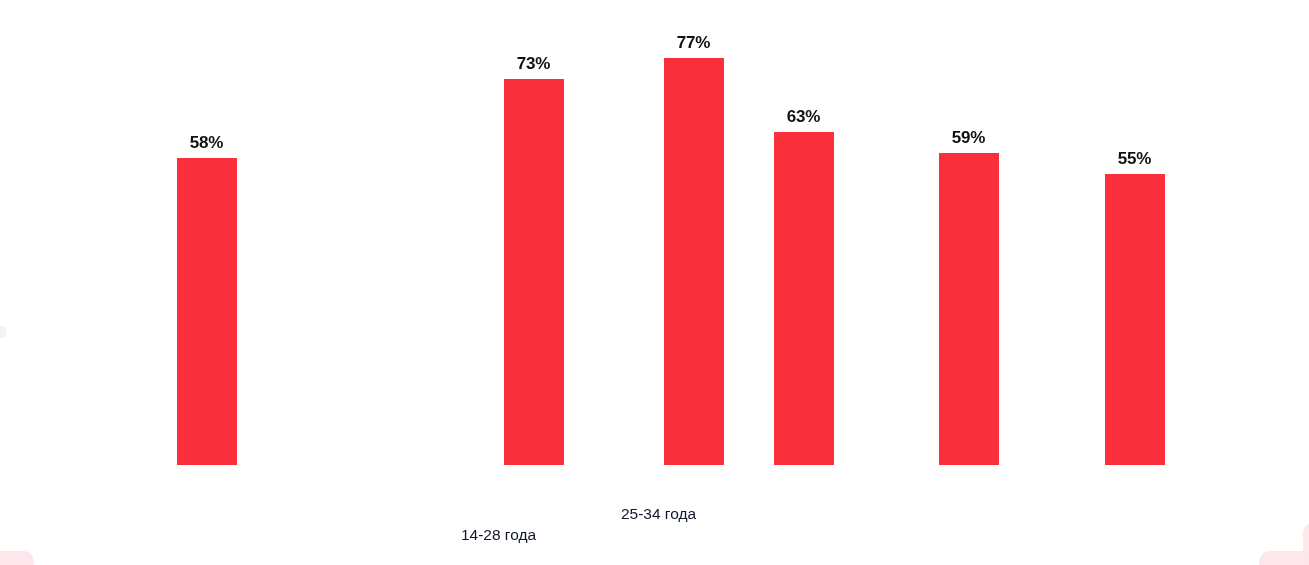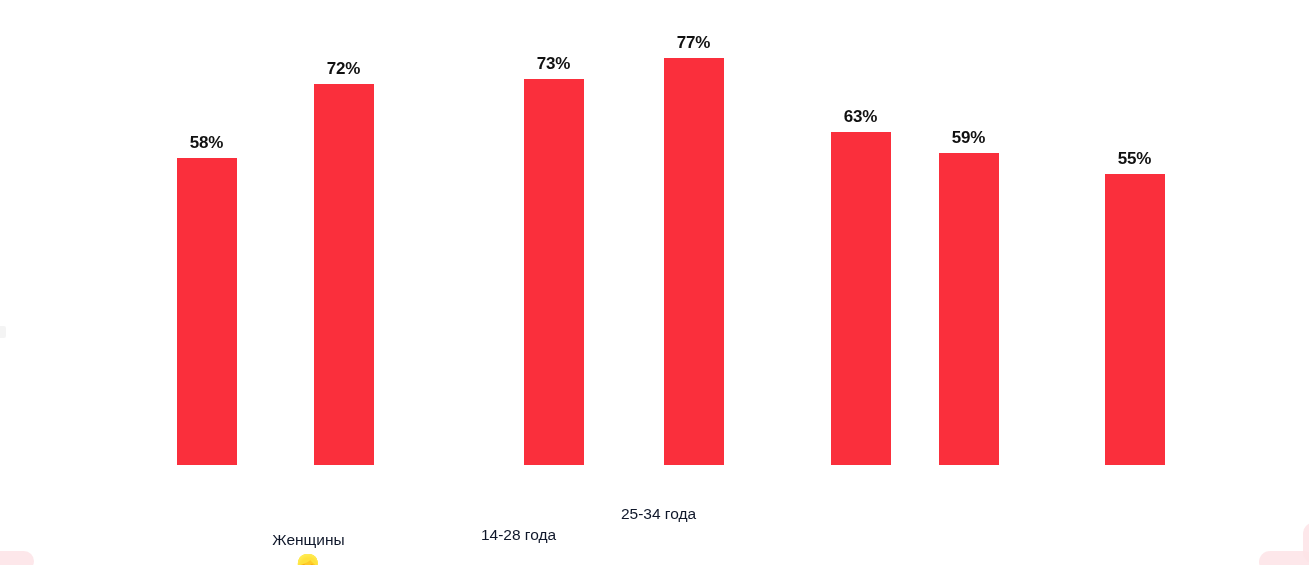--- a/index.html
+++ b/index.html
@@ -100,36 +100,31 @@
 </style>
 </head>
 <body>
 
 <div id="chart-root">
   <div class="groups" id="groups">
       <div class="bar-col" style="left: 169px;">
         <div class="bar-value">58%</div>
         <div class="bar-rect" style="height: 306.82px; background: rgb(250, 47, 60);"></div>
       </div>
-      <div class="bar-col" style="left: 306px;">
-        <div class="bar-value">72%</div>
-        <div class="bar-rect" style="height: 380.88px; background: rgb(250, 47, 60);"></div>
-        <div class="bar-caption"><span>Женщины</span><span class="bar-emoji">👱‍♀️</span></div>
-      </div>
-      <div class="bar-col" style="left: 516px; justify-content: center;">
+      <div class="bar-col" style="left: 496px; justify-content: center;">
         <div class="bar-value">73%</div>
         <div class="bar-rect" style="height: 386.17px; background: rgb(250, 47, 60);"></div>
         <div class="bar-caption"><span>14-28 года</span></div>
       </div>
       <div class="bar-col" style="left: 656px;">
         <div class="bar-value">77%</div>
         <div class="bar-rect" style="height: 407.33px; background: rgb(250, 47, 60);"></div>
         <div class="bar-caption"><span>25-34 года</span></div>
       </div>
-      <div class="bar-col" style="left: 823px;">
+      <div class="bar-col" style="left: 766px;">
         <div class="bar-value">63%</div>
         <div class="bar-rect" style="height: 333.27px; background: rgb(250, 47, 60);"></div>
       </div>
       <div class="bar-col" style="left: 931px;">
         <div class="bar-value">59%</div>
         <div class="bar-rect" style="height: 312.11px; background: rgb(250, 47, 60);"></div>
       </div>
       <div class="bar-col" style="left: 1069px; padding-left: 28px;">
         <div class="bar-value">55%</div>
         <div class="bar-rect" style="height: 290.95px; background: rgb(250, 47, 60);"></div>

